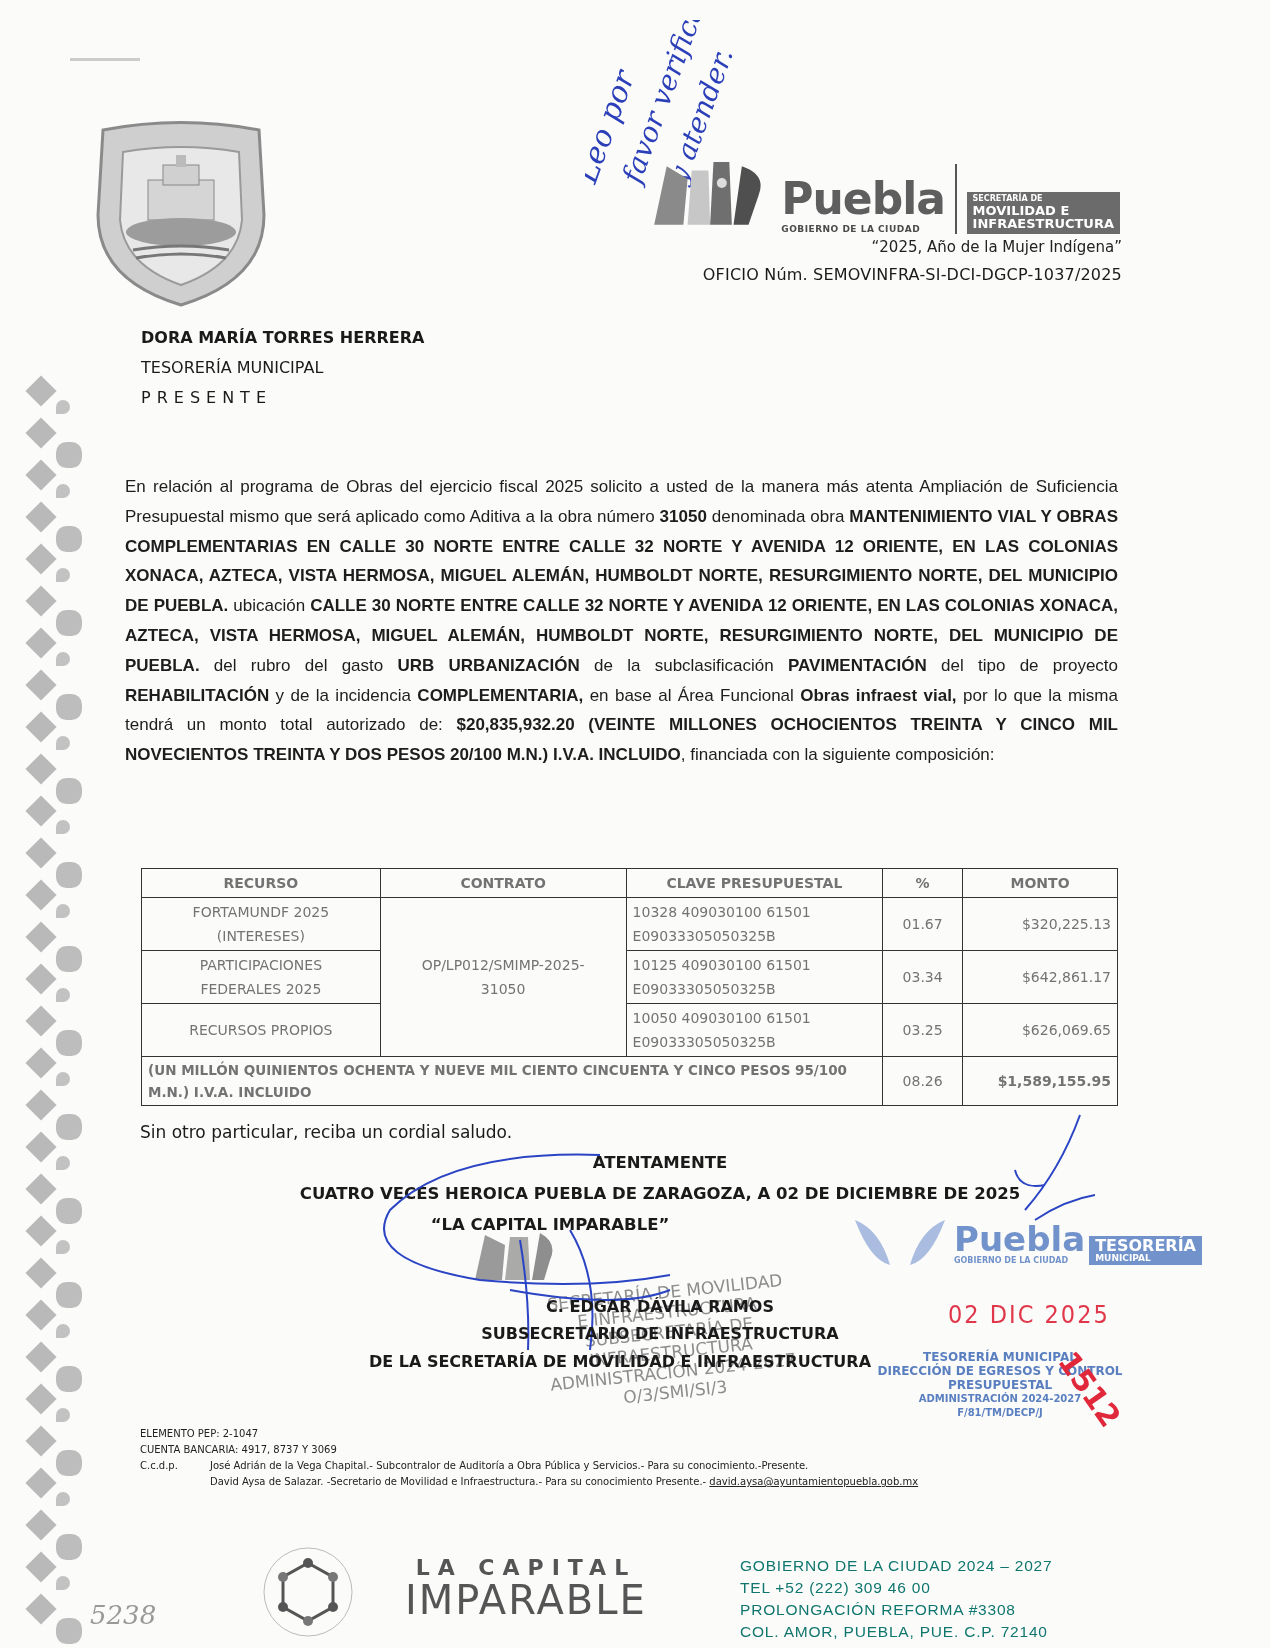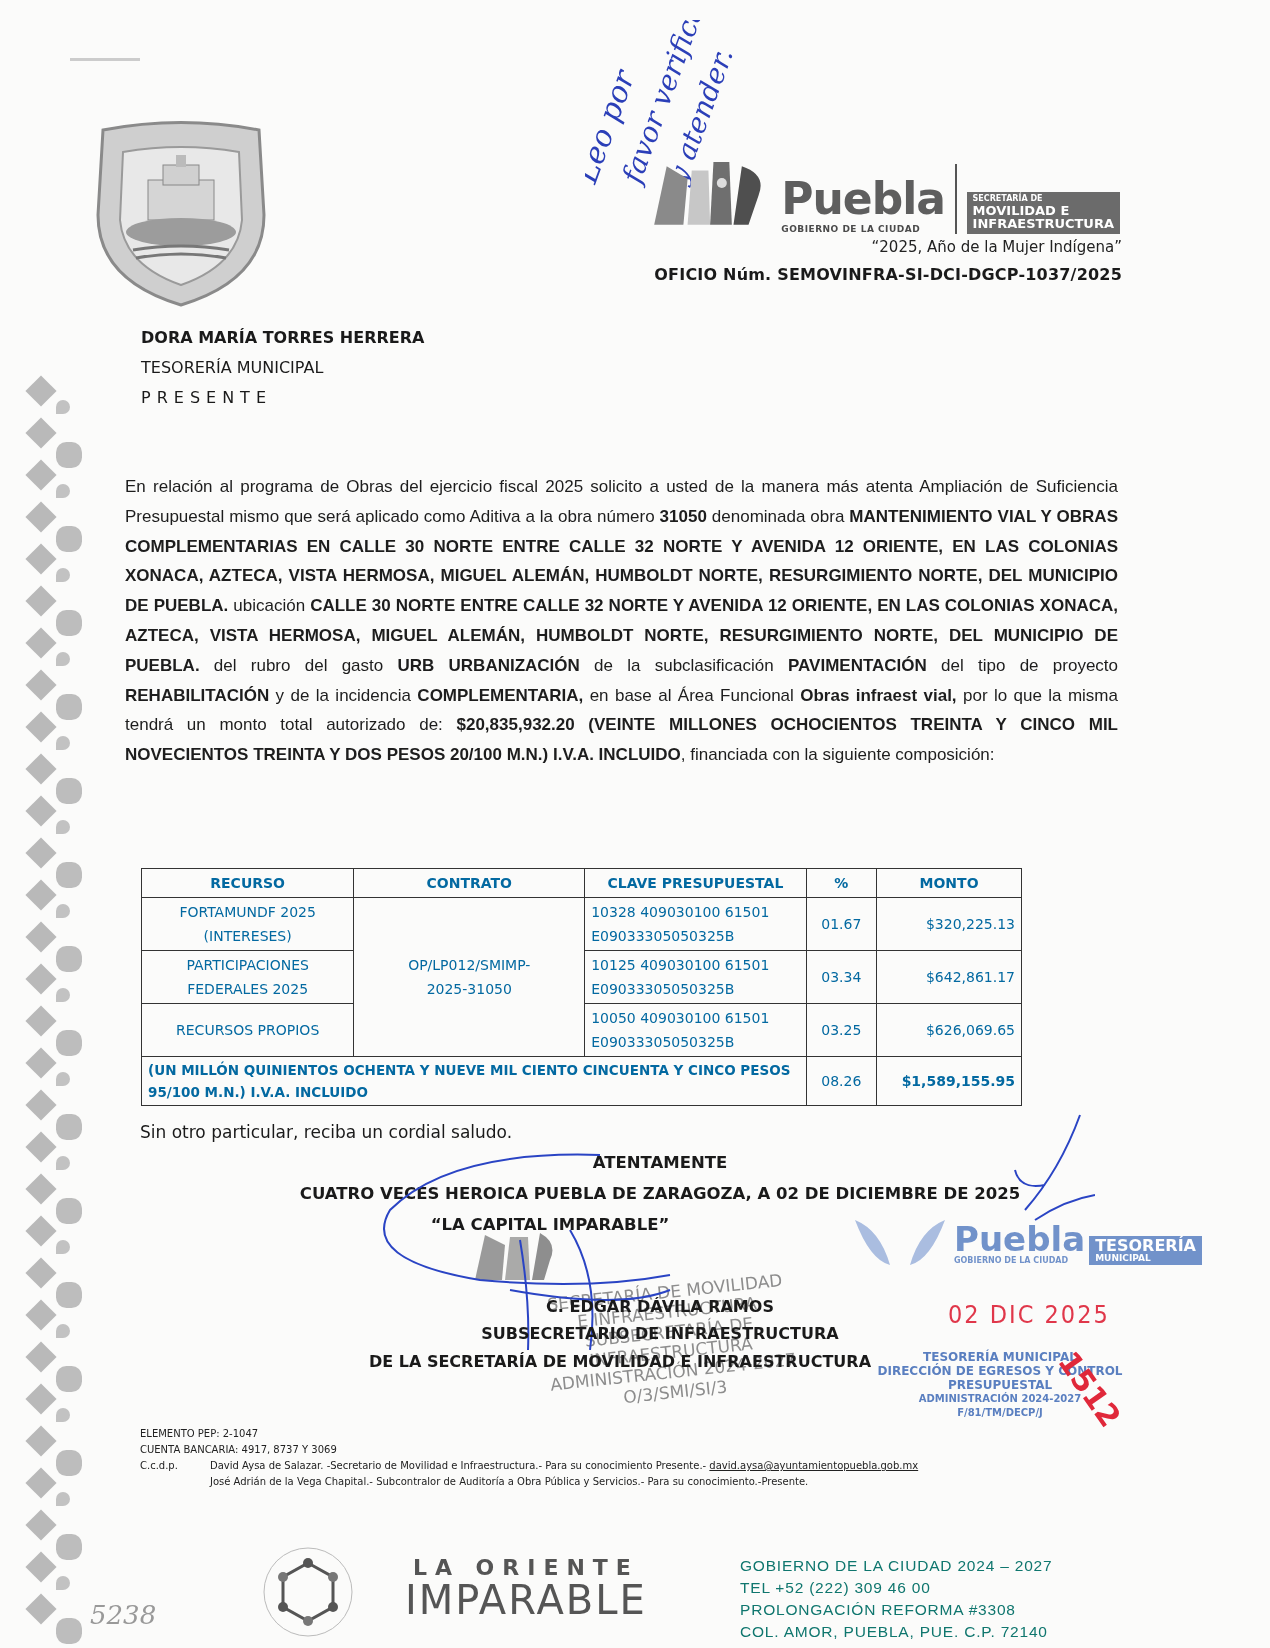--- a/index.html
+++ b/index.html
@@ -20,38 +20,38 @@
 
   
   .logo-area { left: 650px; top: 138px; width: 470px; height: 96px; }
   .puebla-word { font-family: "DejaVu Sans", sans-serif; font-weight: bold; font-size: 44px; color: #5e5e5e; letter-spacing: -1px; }
   .gob-ciudad { font-size: 9px; font-weight: bold; color: #4a4a4a; letter-spacing: 0.5px; }
   .sec-box { background: #6b6b6b; color: #fff; padding: 3px 6px; line-height: 1.05; }
   .sec-small { font-size: 8px; font-weight: bold; }
   .sec-big { font-size: 13px; font-weight: bold; }
 
   .motto { right: 148px; top: 238px; font-size: 15px; color: #222; }
-  .oficio { right: 148px; top: 265px; font-size: 16px; font-weight: bold; letter-spacing: 0.2px; }
+  .oficio { right: 148px; top: 265px; font-size: 16px; font-weight: normal; letter-spacing: 0.2px; }
 
   .handwrite { left: 585px; top: 20px; width: 150px; height: 170px; }
 
   .addressee { left: 141px; top: 323px; font-size: 16px; line-height: 30px; }
   .addressee .name { font-weight: bold; }
   .addressee .presente { letter-spacing: 6px; }
 
   .body-text {
     left: 125px; top: 472px; width: 993px;
     font-size: 17px; line-height: 29.8px; text-align: justify; color: #1d1d1d;
     font-family: "Liberation Sans", sans-serif;
   }
   .body-text b { font-weight: bold; }
 
   table.comp {
-    position: absolute; left: 141px; top: 868px; width: 881px;
-    border-collapse: collapse; font-size: 14px; color: #0369a1;
+    position: absolute; left: 141px; top: 868px; width: 977px;
+    border-collapse: collapse; font-size: 14px; color: #737373;
     font-family: "DejaVu Sans", sans-serif;
   }
   table.comp th, table.comp td { border: 1.5px solid #333; padding: 2px 6px; }
   table.comp th { font-weight: bold; font-size: 14px; height: 24px; }
   table.comp td { line-height: 24px; }
   .c { text-align: center; }
   .r { text-align: right; }
   .l { text-align: left; }
   .b { font-weight: bold; }
 
@@ -303,39 +303,39 @@
   <div style="font-size:10px;">F/81/TM/DECP/J</div>
 </div>
 <div class="abs" style="left:1080px;top:1345px;color:#e0283a;font-size:30px;font-weight:bold;transform:rotate(55deg);transform-origin:left top;">1512</div>
 
 <div class="abs footnotes">
   <div>ELEMENTO PEP: 2-1047</div>
   <div>CUENTA BANCARIA: 4917, 8737 Y 3069</div>
   <div class="ccdp-row">
     <span class="ccdp-label">C.c.d.p.</span>
     <div>
+      <div>José Adrián de la Vega Chapital.- Subcontralor de Auditoría a Obra Pública y Servicios.- Para su conocimiento.-Presente.</div>
       <div><span>David Aysa de Salazar. -Secretario de Movilidad e Infraestructura.- Para su conocimiento Presente.- </span><span class="link">david.aysa@ayuntamientopuebla.gob.mx</span></div>
-      <div>José Adrián de la Vega Chapital.- Subcontralor de Auditoría a Obra Pública y Servicios.- Para su conocimiento.-Presente.</div>
     </div>
   </div>
 </div>
 
 <div class="abs handnum">5238</div>
 <svg class="abs equality-seal" viewBox="0 0 100 95">
   <circle cx="50" cy="47" r="44" fill="none" stroke="#bbb" stroke-width="1"></circle>
   <polygon points="50,18 75,32 75,62 50,76 25,62 25,32" fill="none" stroke="#555" stroke-width="3"></polygon>
   <circle cx="50" cy="18" r="5" fill="#555"></circle>
     <circle cx="75" cy="32" r="5" fill="#777"></circle>
   <circle cx="75" cy="62" r="5" fill="#555"></circle>
     <circle cx="50" cy="76" r="5" fill="#777"></circle>
   <circle cx="25" cy="62" r="5" fill="#555"></circle>
     <circle cx="25" cy="32" r="5" fill="#777"></circle>
 </svg>
 <div class="abs capital-logo">
-  <div class="capital-top">LA ORIENTE</div>
+  <div class="capital-top">LA CAPITAL</div>
   <div class="capital-bottom">IMPARABLE</div>
 </div>
 <div class="abs footer-addr">
   <div>GOBIERNO DE LA CIUDAD 2024 – 2027</div>
   <div>TEL +52 (222) 309 46 00</div>
   <div>PROLONGACIÓN REFORMA #3308</div>
   <div>COL. AMOR, PUEBLA, PUE. C.P. 72140</div>
 </div>
 
 </body></html>

